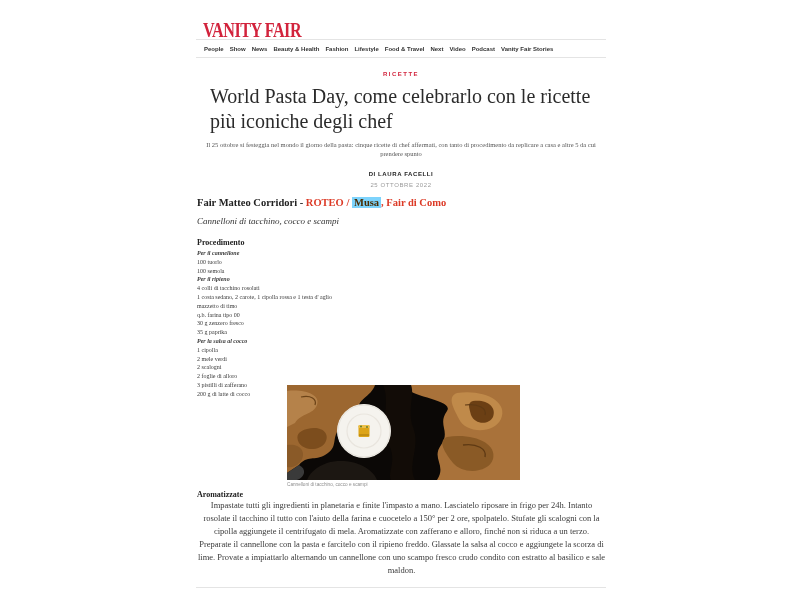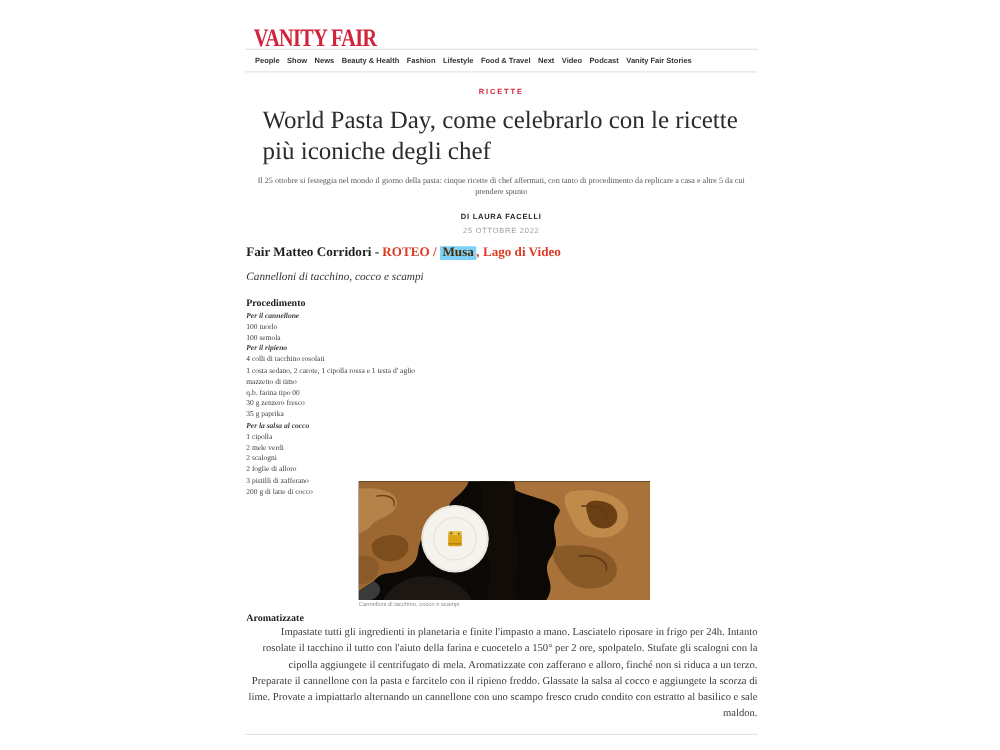--- a/index.html
+++ b/index.html
@@ -75,21 +75,21 @@
     position:absolute; left:287px; top:482px; width:233px;
     font-family:"Liberation Sans", sans-serif; font-size:6px; color:#8d8d8d;
     transform:scale(0.78); transform-origin:left top; white-space:nowrap;
   }
   
   .proc-heading {
     position:absolute; left:197px; top:490px; font-size:8px; font-weight:700; color:#222;
   }
   .procedure {
     position:absolute; left:197px; top:499px; width:409px;
-    font-size:8.5px; line-height:13.1px; color:#3a3a3a; text-align:right;
+    font-size:8.5px; line-height:13.1px; color:#3a3a3a; text-align:center;
   }
 </style>
 </head>
 <body>
 
 <div class="page">
 
   <div class="logo">VANITY FAIR</div>
   <div class="rule rule1"></div>
 
@@ -107,21 +107,21 @@
     <span>Vanity Fair Stories</span>
   </nav>
   <div class="rule rule2"></div>
 
   <div class="category">RICETTE</div>
   <h1 class="title">World Pasta Day, come celebrarlo con le ricette più iconiche degli chef</h1>
   <p class="dek">Il 25 ottobre si festeggia nel mondo il giorno della pasta: cinque ricette di chef affermati, con tanto di procedimento da replicare a casa e altre 5 da cui prendere spunto</p>
   <div class="byline">DI LAURA FACELLI</div>
   <div class="date">25 OTTOBRE 2022</div>
 
-  <h2 class="chef-heading"><span>Fair Matteo Corridori - </span><span class="red">ROTEO</span><span class="red"> / </span><span class="hl">Musa</span><span class="red">, Lago di Video</span></h2>
+  <h2 class="chef-heading"><span>Fair Matteo Corridori - </span><span class="red">ROTEO</span><span class="red"> / </span><span class="hl">Musa</span><span class="red">, Fair di Como</span></h2>
 
   <div class="dish">Cannelloni di tacchino, cocco e scampi</div>
 
   <div class="ing-heading">Procedimento</div>
   <div class="ing-list">
     <p class="em">Per il cannellone</p>
     <p>100 tuorlo</p>
     <p>100 semola</p>
     <p class="em">Per il ripieno</p>
     <p>4 colli di tacchino rosolati</p>

